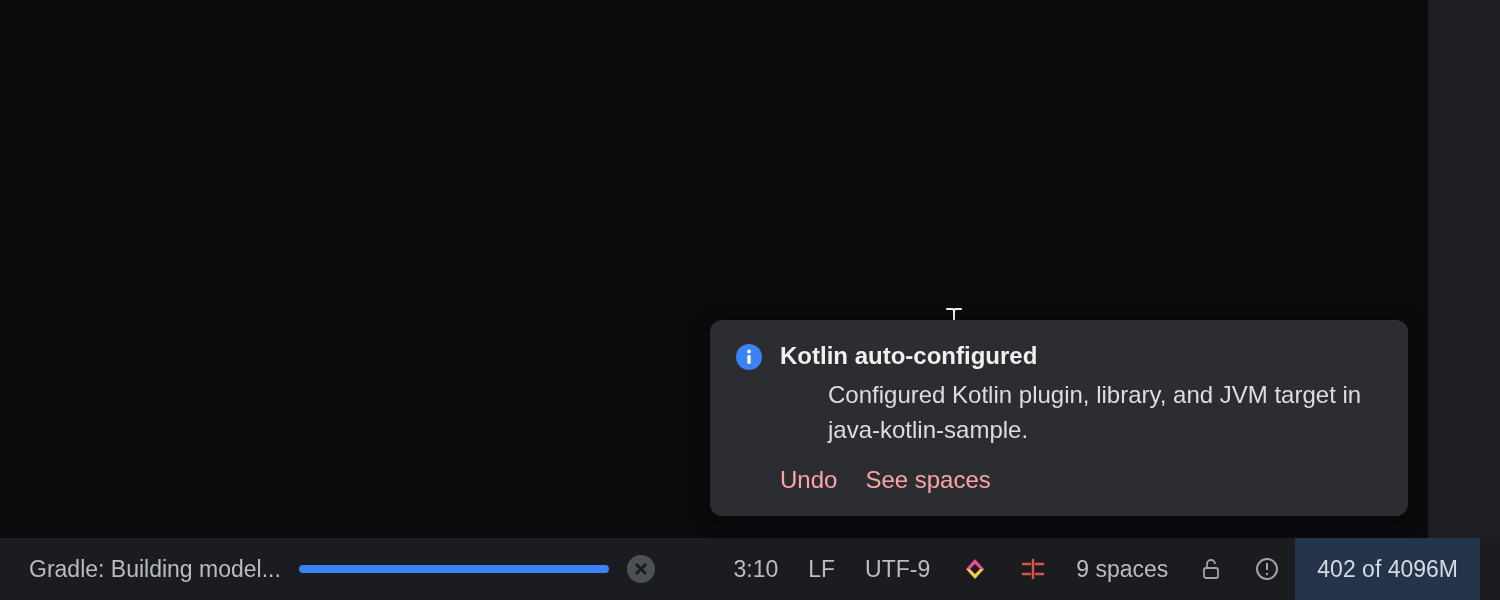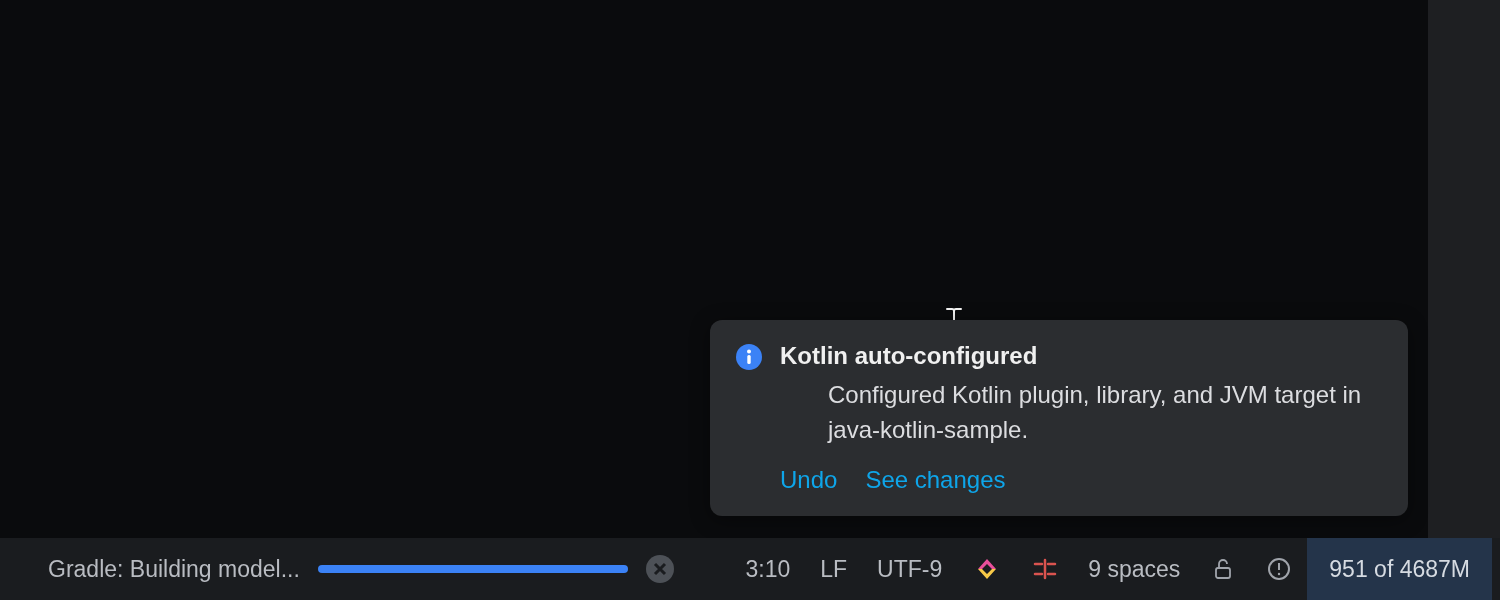--- a/index.html
+++ b/index.html
@@ -64,39 +64,39 @@
     line-height: 1.45;
     margin-bottom: 18px;
     margin-left: 48px;
   }
   .toast-actions {
     display: flex;
     gap: 28px;
   }
   .toast-link {
     font-size: 24px;
-    color: #0ea5e9;
+    color: #fca5a5;
     cursor: pointer;
   }
   
   .status-bar {
     position: absolute;
     left: 0; right: 0; bottom: 0;
     height: 62px;
     background: #1a1c1f;
     display: flex;
     align-items: center;
     font-size: 24px;
     color: #b0b4ba;
   }
   .sb-left {
     display: flex;
     align-items: center;
     gap: 18px;
-    padding-left: 48px;
+    padding-left: 29px;
   }
   .sb-task { font-size: 23px; color: #b9bcc2; }
   .sb-progress {
     width: 310px;
     height: 8px;
     background: #3a3d42;
     border-radius: 4px;
     overflow: hidden;
   }
   .sb-progress-fill {
@@ -111,21 +111,21 @@
     align-items: center;
     justify-content: center;
     cursor: pointer;
   }
   .sb-cancel svg { width: 14px; height: 14px; stroke: #1a1c1f; stroke-width: 3; }
   .sb-right {
     margin-left: auto;
     display: flex;
     align-items: center;
     gap: 0;
-    padding-right: 8px;
+    padding-right: 20px;
     height: 100%;
   }
   .sb-item {
     padding: 0 15px;
     height: 100%;
     display: flex;
     align-items: center;
     color: #b9bcc2;
     font-size: 23px;
     cursor: pointer;
@@ -158,21 +158,21 @@
       <circle cx="13" cy="13" r="13" fill="#3b82f6"></circle>
       <circle cx="13" cy="7.5" r="2" fill="#fff"></circle>
       <rect x="11.3" y="11" width="3.4" height="9" rx="1.5" fill="#fff"></rect>
     </svg>
   </div>
   <div class="toast-body">
     <div class="toast-title">Kotlin auto-configured</div>
     <div class="toast-msg">Configured Kotlin plugin, library, and JVM target in java-kotlin-sample.</div>
     <div class="toast-actions">
       <span class="toast-link">Undo</span>
-      <span class="toast-link">See changes</span>
+      <span class="toast-link">See spaces</span>
     </div>
   </div>
 </div>
 
 <div class="status-bar">
   <div class="sb-left">
     <span class="sb-task">Gradle: Building model...</span>
     <div class="sb-progress">
       <div class="sb-progress-fill" style="width:100%"></div>
     </div>
@@ -205,15 +205,15 @@
         <path d="M9 12 V8 a4 4 0 0 1 8 0"></path>
       </svg>
     </div>
     <div class="sb-item sb-icon-warn">
       <svg viewBox="0 0 26 26">
         <circle cx="13" cy="13" r="10"></circle>
         <line x1="13" y1="7" x2="13" y2="14"></line>
         <circle cx="13" cy="18" r="1.2" fill="#a0a4ab" stroke="none"></circle>
       </svg>
     </div>
-    <div class="sb-item sb-mem">951 of 4687M</div>
+    <div class="sb-item sb-mem">402 of 4096M</div>
   </div>
 </div>
 
 </body></html>

